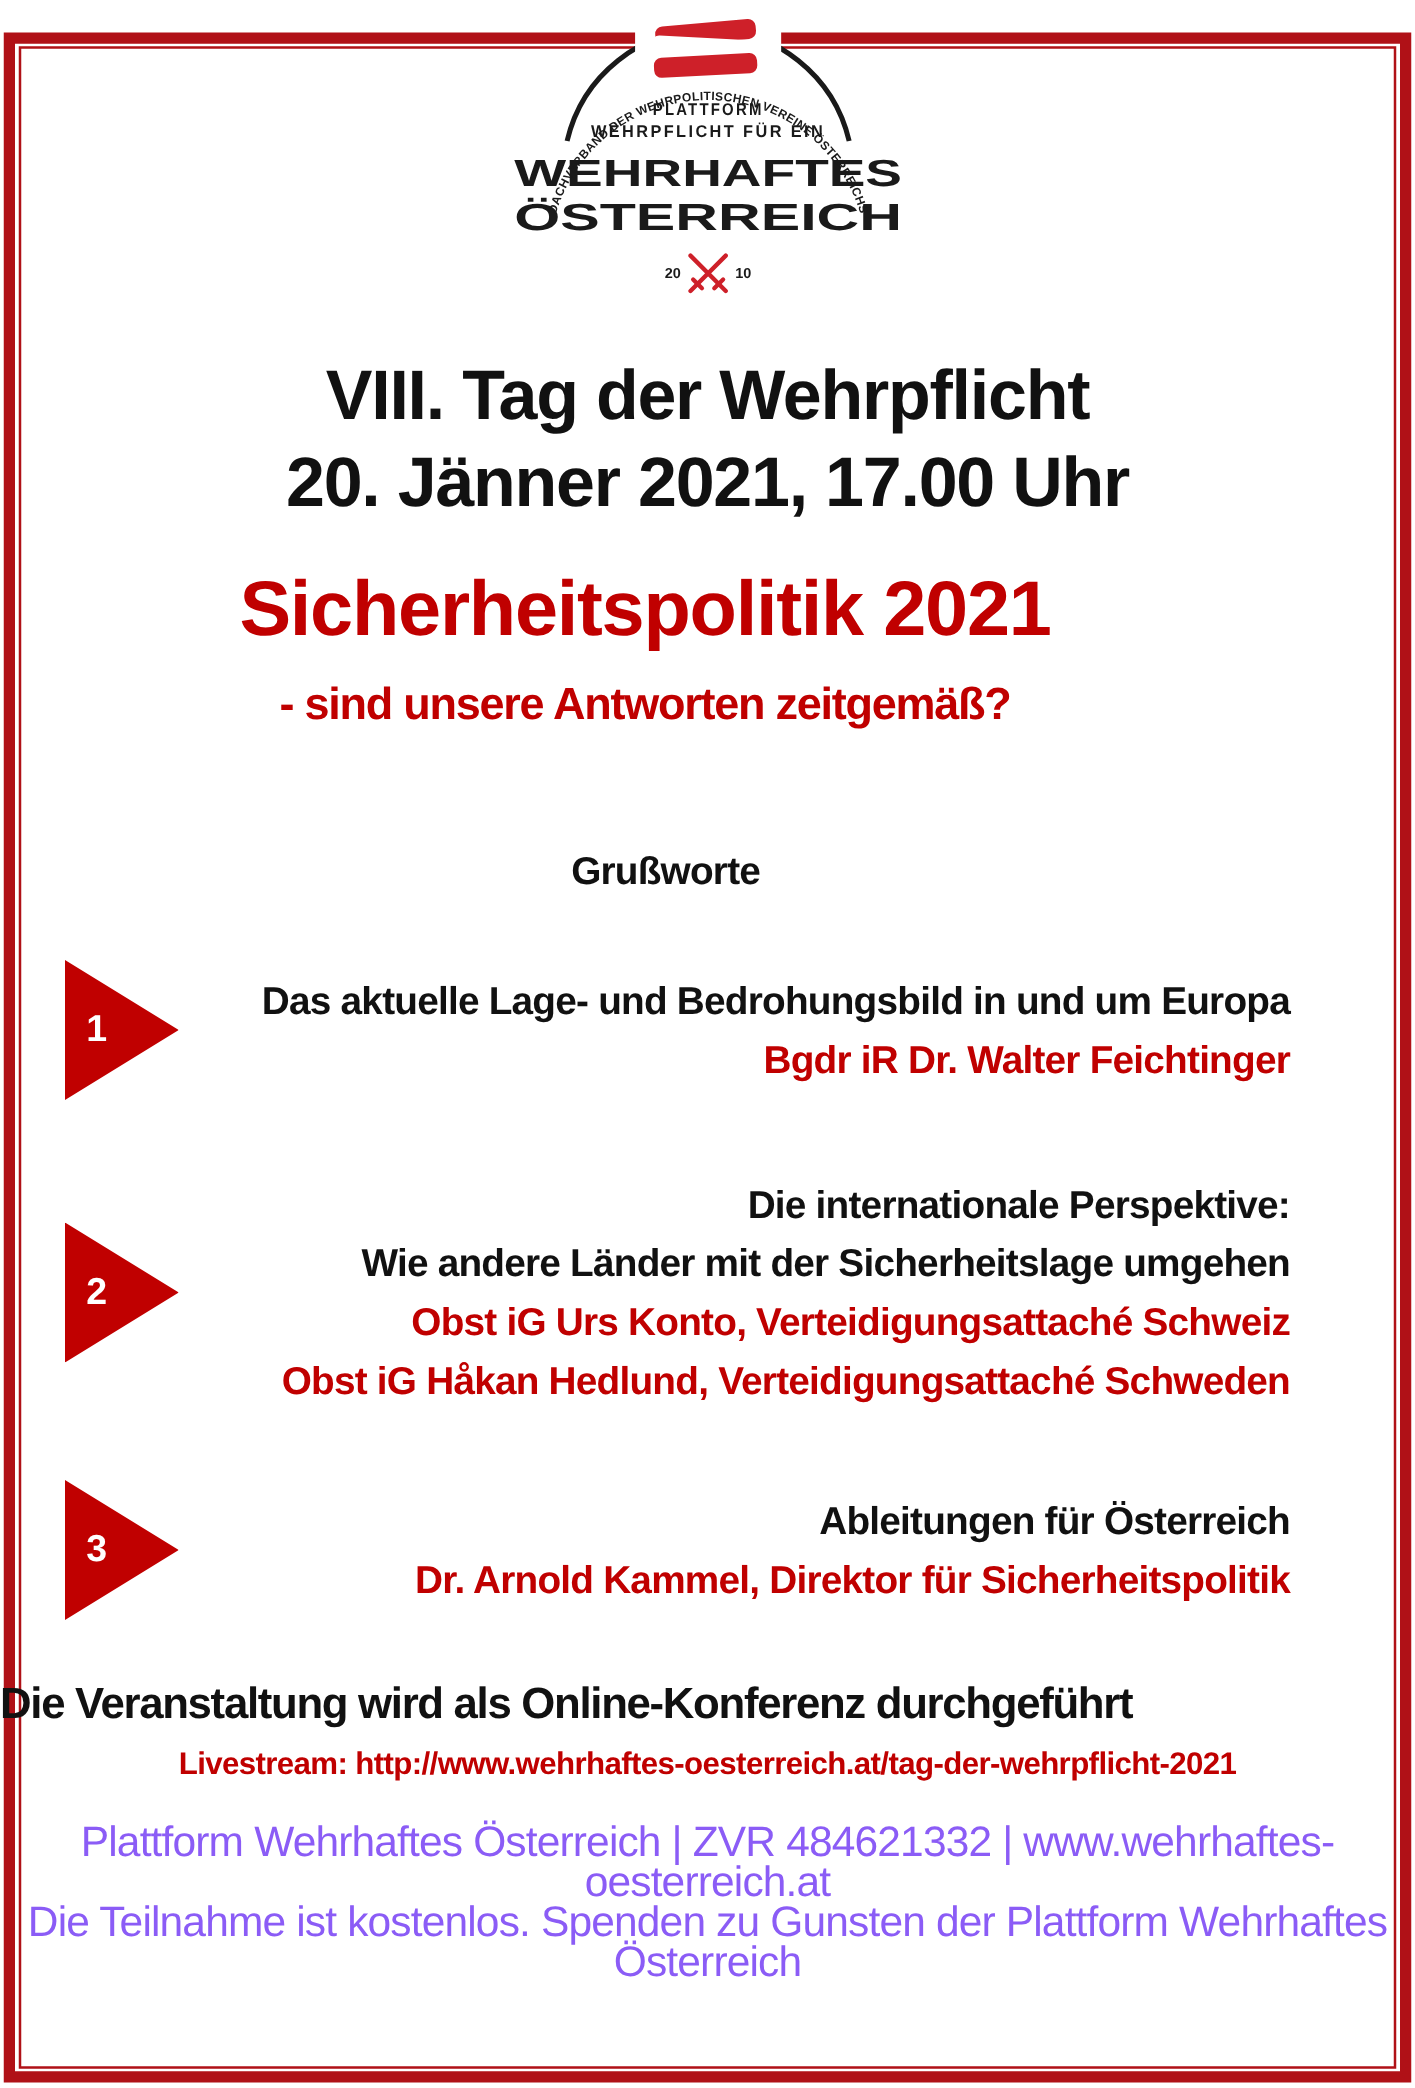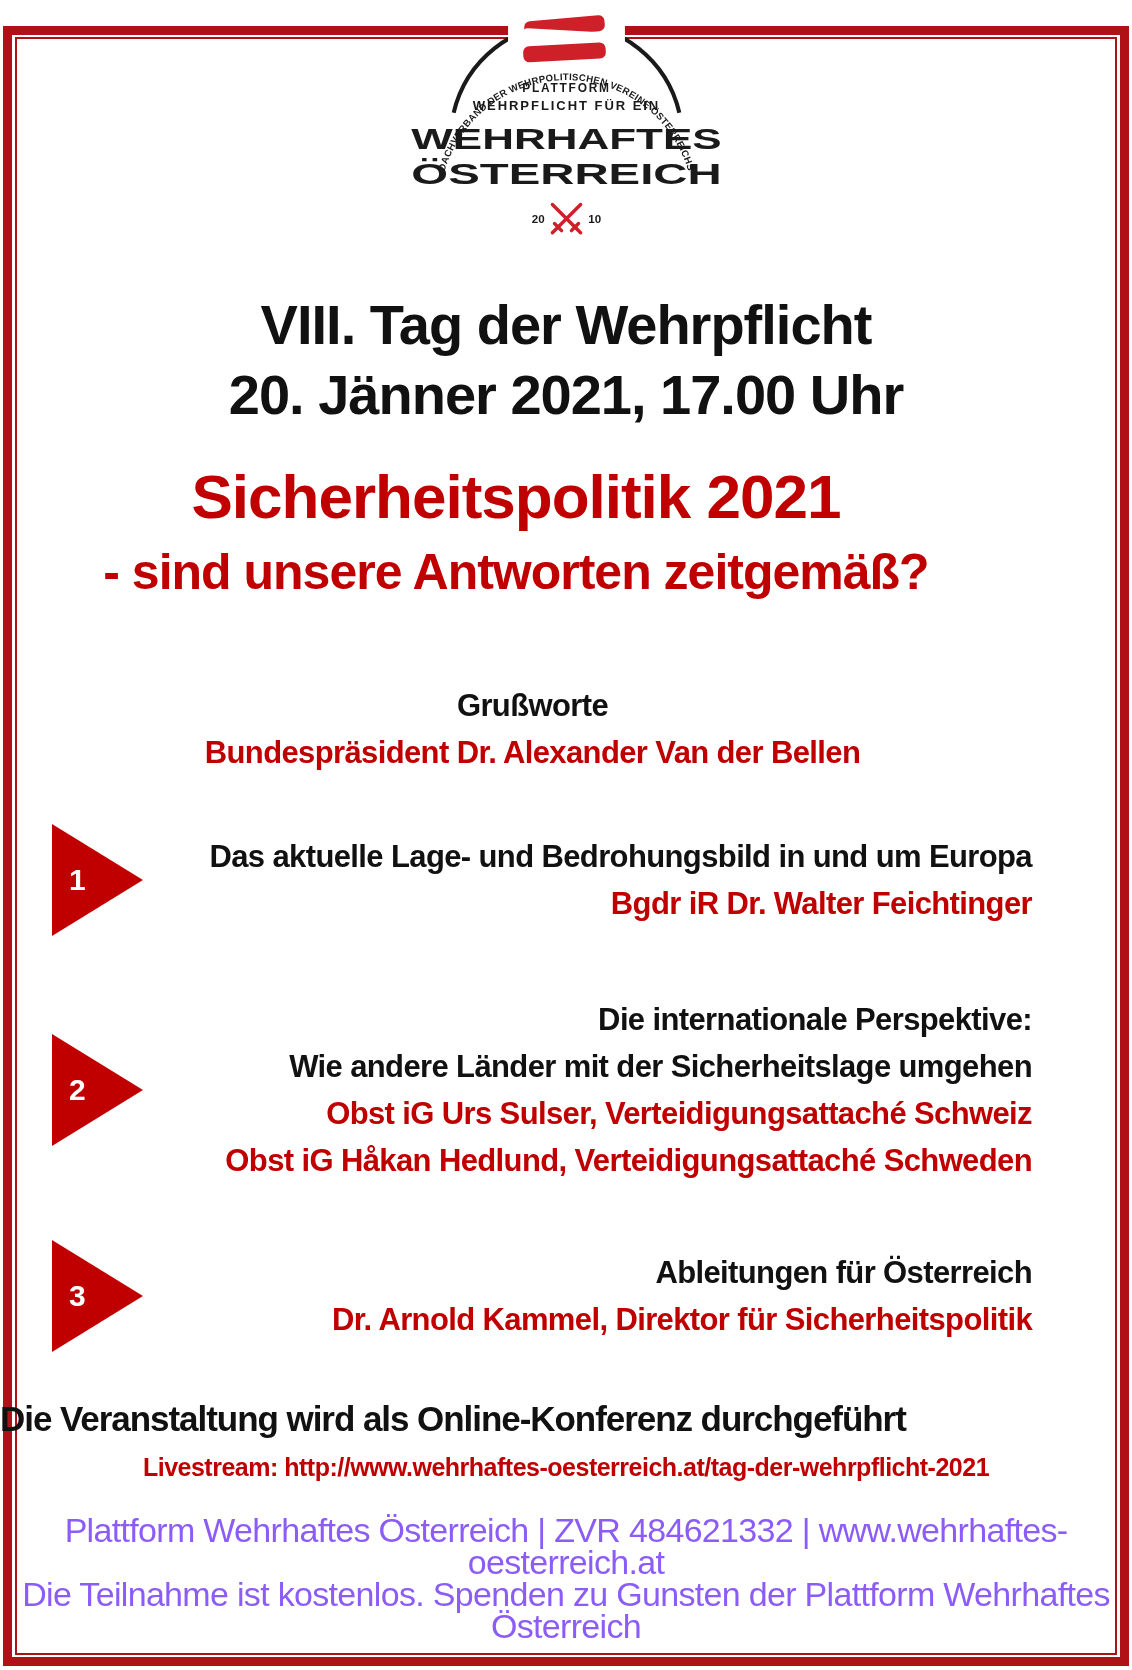--- a/index.html
+++ b/index.html
@@ -22,25 +22,25 @@
     border:2px solid #B01117;
     pointer-events:none;
   }
   .content { position:absolute; inset:0; }
 
   
   .logo-wrap { text-align:center; }
   .logo-wrap svg { display:inline-block; }
 
   
-  .title-block { margin-top:14px; text-align:center; }
+  .title-block { margin-top:4px; text-align:center; }
   .title-line { font-size:56px; line-height:70px; font-weight:bold; letter-spacing:-1px; color:#111; }
   .topic-block { margin-top:28px; text-align:center; padding-right:100px; }
   .topic-main { font-size:62px; line-height:78px; font-weight:bold; letter-spacing:-1px; color:#C00000; }
-  .topic-sub  { font-size:50px; line-height:64px; font-weight:bold; letter-spacing:-1px; color:#C00000; margin-top:4px; }
+  .topic-sub  { font-size:36px; line-height:64px; font-weight:bold; letter-spacing:-1px; color:#C00000; margin-top:4px; }
 
   
   .program-head { margin-top:78px; text-align:center; padding-left:33px; padding-right:100px; }
   .p-black { font-size:31px; line-height:47px; font-weight:bold; letter-spacing:-0.02em; color:#111; }
   .p-red   { font-size:31px; line-height:47px; font-weight:bold; letter-spacing:-0.02em; color:#C00000; }
 
   .p-item { display:flex; align-items:center; }
   .p-item-1 { margin-top:48px; }
   .p-item-2 { margin-top:60px; }
   .p-item-3 { margin-top:56px; }
@@ -113,41 +113,40 @@
     <div class="title-line">20. Jänner 2021, 17.00 Uhr</div>
   </div>
 
   <div class="topic-block">
     <div class="topic-main">Sicherheitspolitik 2021</div>
     <div class="topic-sub">- sind unsere Antworten zeitgemäß?</div>
   </div>
 
   <div class="program-head">
     <div class="p-black">Grußworte</div>
-    <div class="p-red">Bundespräsident Dr. Alexander Van der Bellen</div>
   </div>
 
   <div class="p-item p-item-1">
     <div class="marker">
       <span class="marker-num">1</span>
     </div>
     <div class="p-item-text">
       <div class="p-black">Das aktuelle Lage- und Bedrohungsbild in und um Europa</div>
       <div class="p-red">Bgdr iR Dr. Walter Feichtinger</div>
     </div>
   </div>
 
   <div class="p-item p-item-2">
     <div class="marker">
       <span class="marker-num">2</span>
     </div>
     <div class="p-item-text">
       <div class="p-black">Die internationale Perspektive:</div>
       <div class="p-black">Wie andere Länder mit der Sicherheitslage umgehen</div>
-      <div class="p-red">Obst iG Urs Sulser, Verteidigungsattaché Schweiz</div>
+      <div class="p-red">Obst iG Urs Konto, Verteidigungsattaché Schweiz</div>
       <div class="p-red">Obst iG Håkan Hedlund, Verteidigungsattaché Schweden</div>
     </div>
   </div>
 
   <div class="p-item p-item-3">
     <div class="marker">
       <span class="marker-num">3</span>
     </div>
     <div class="p-item-text">
       <div class="p-black">Ableitungen für Österreich</div>

